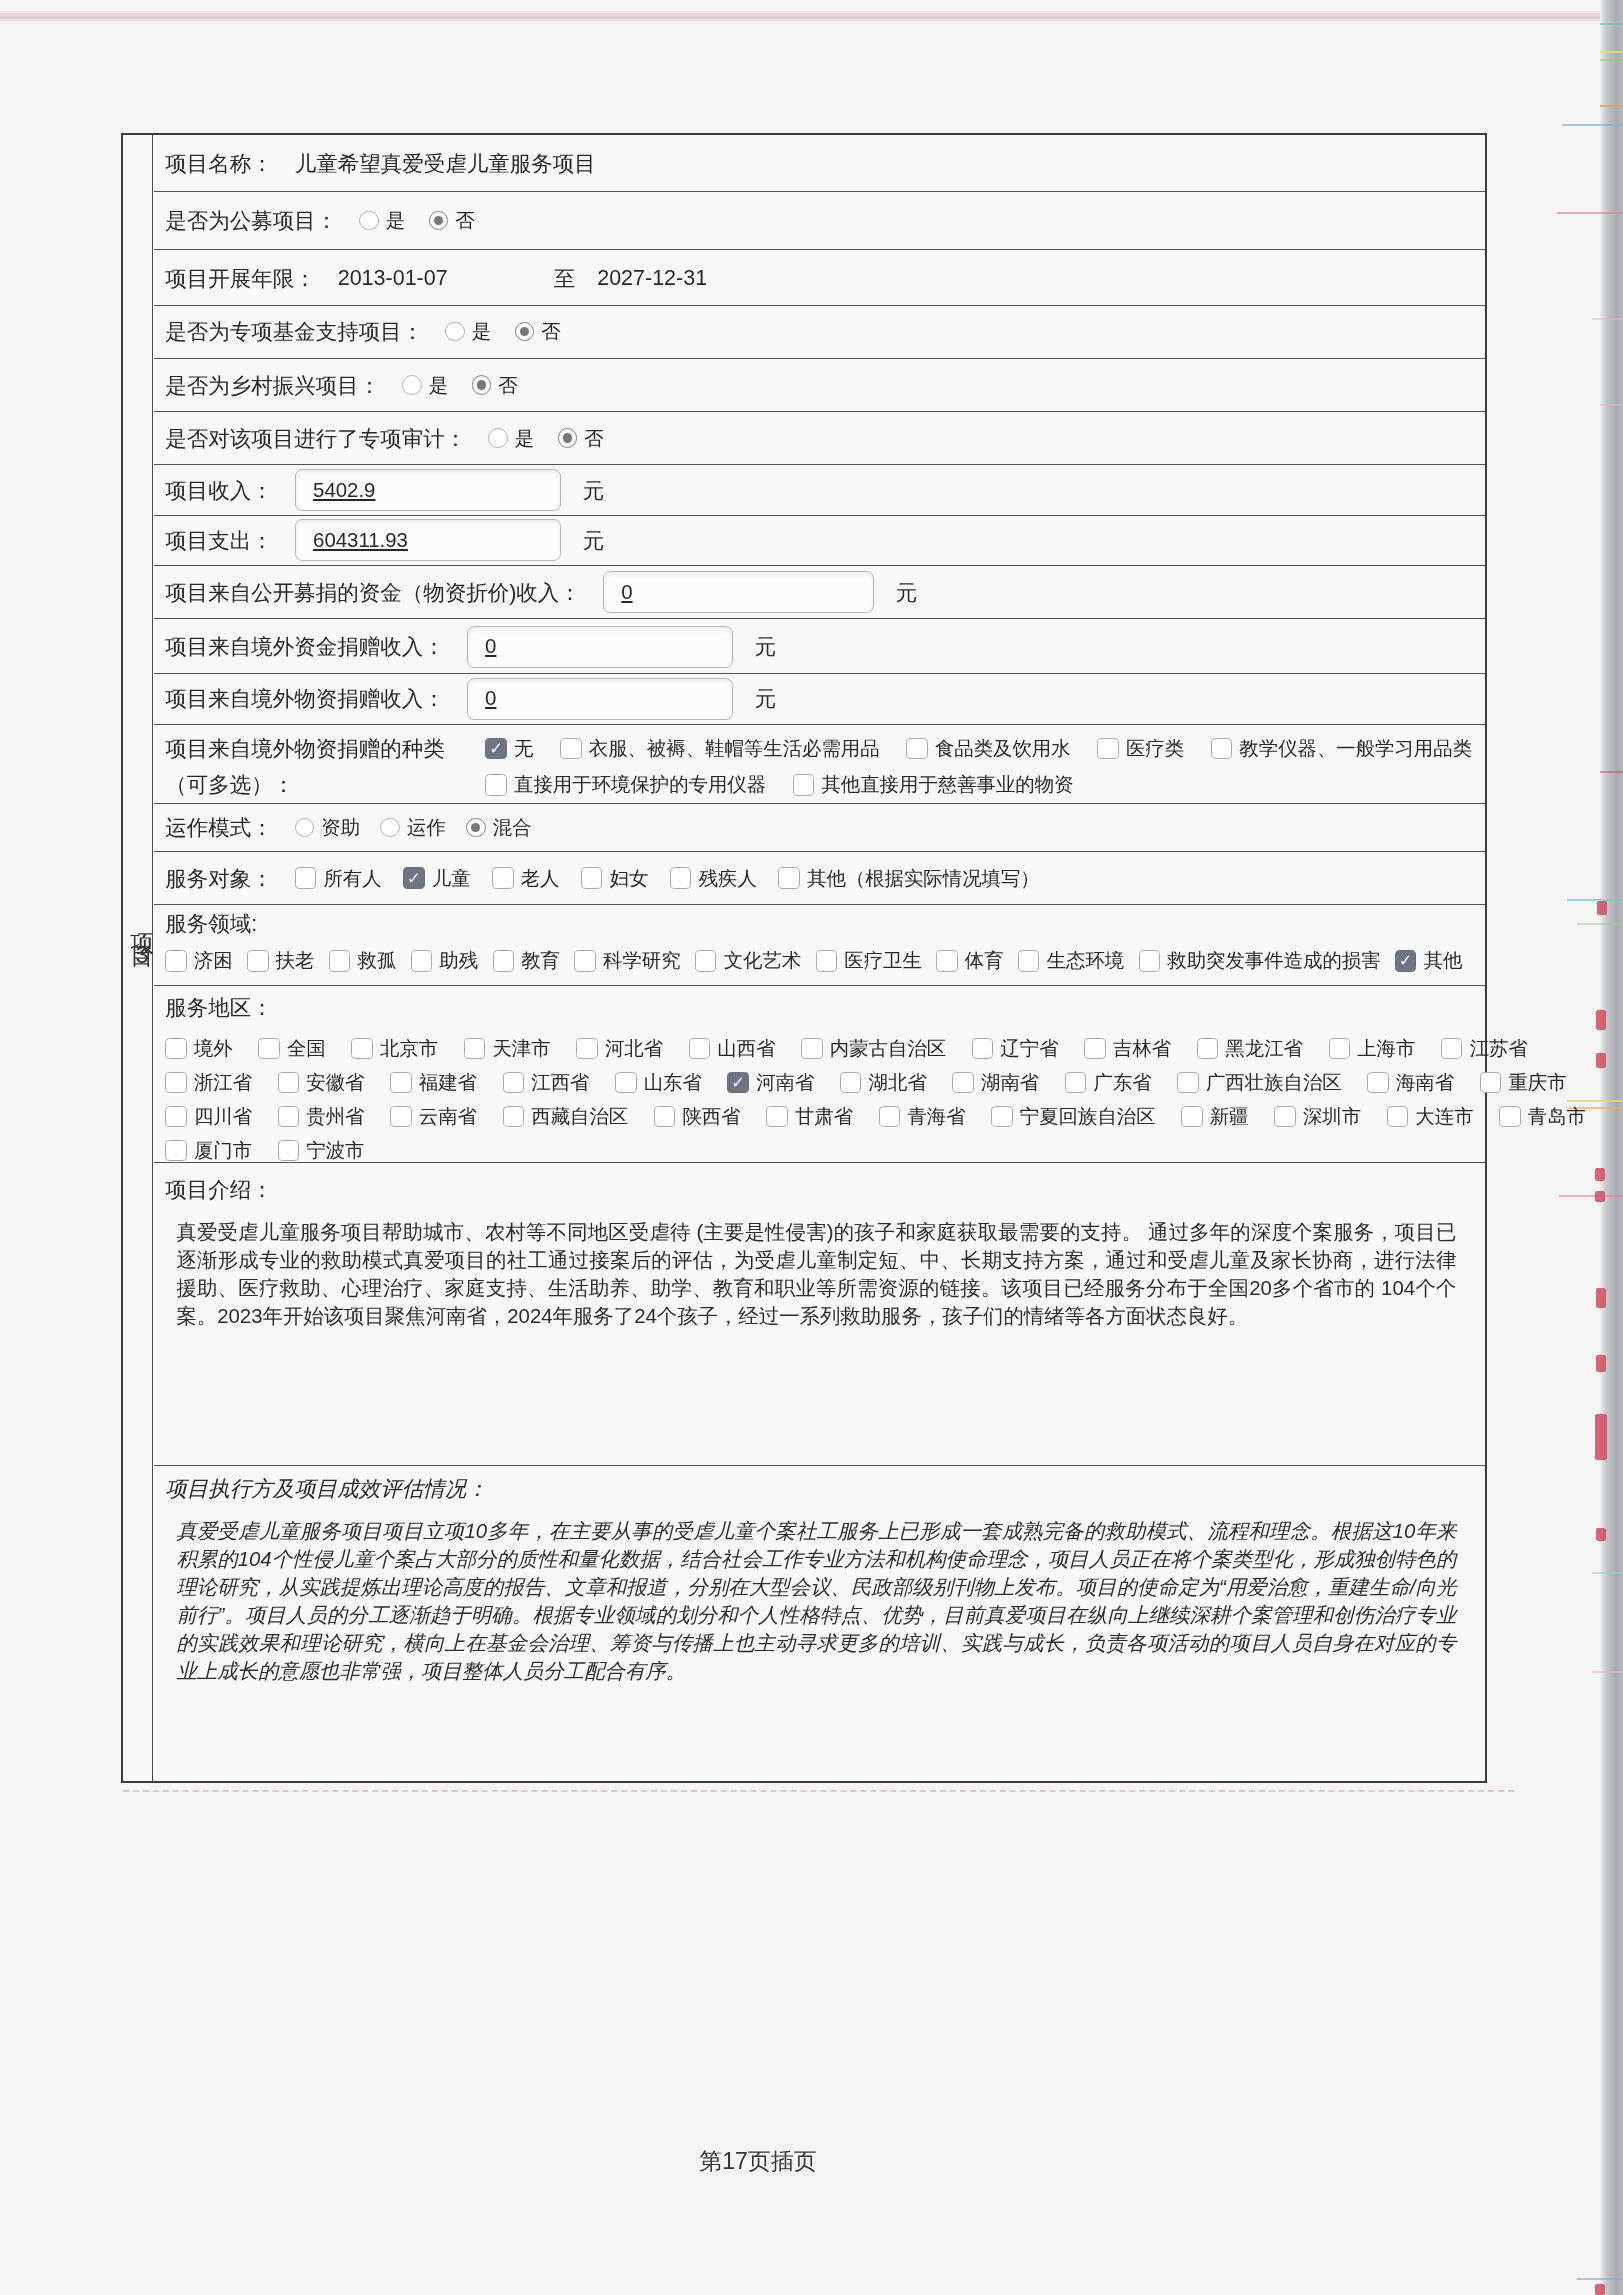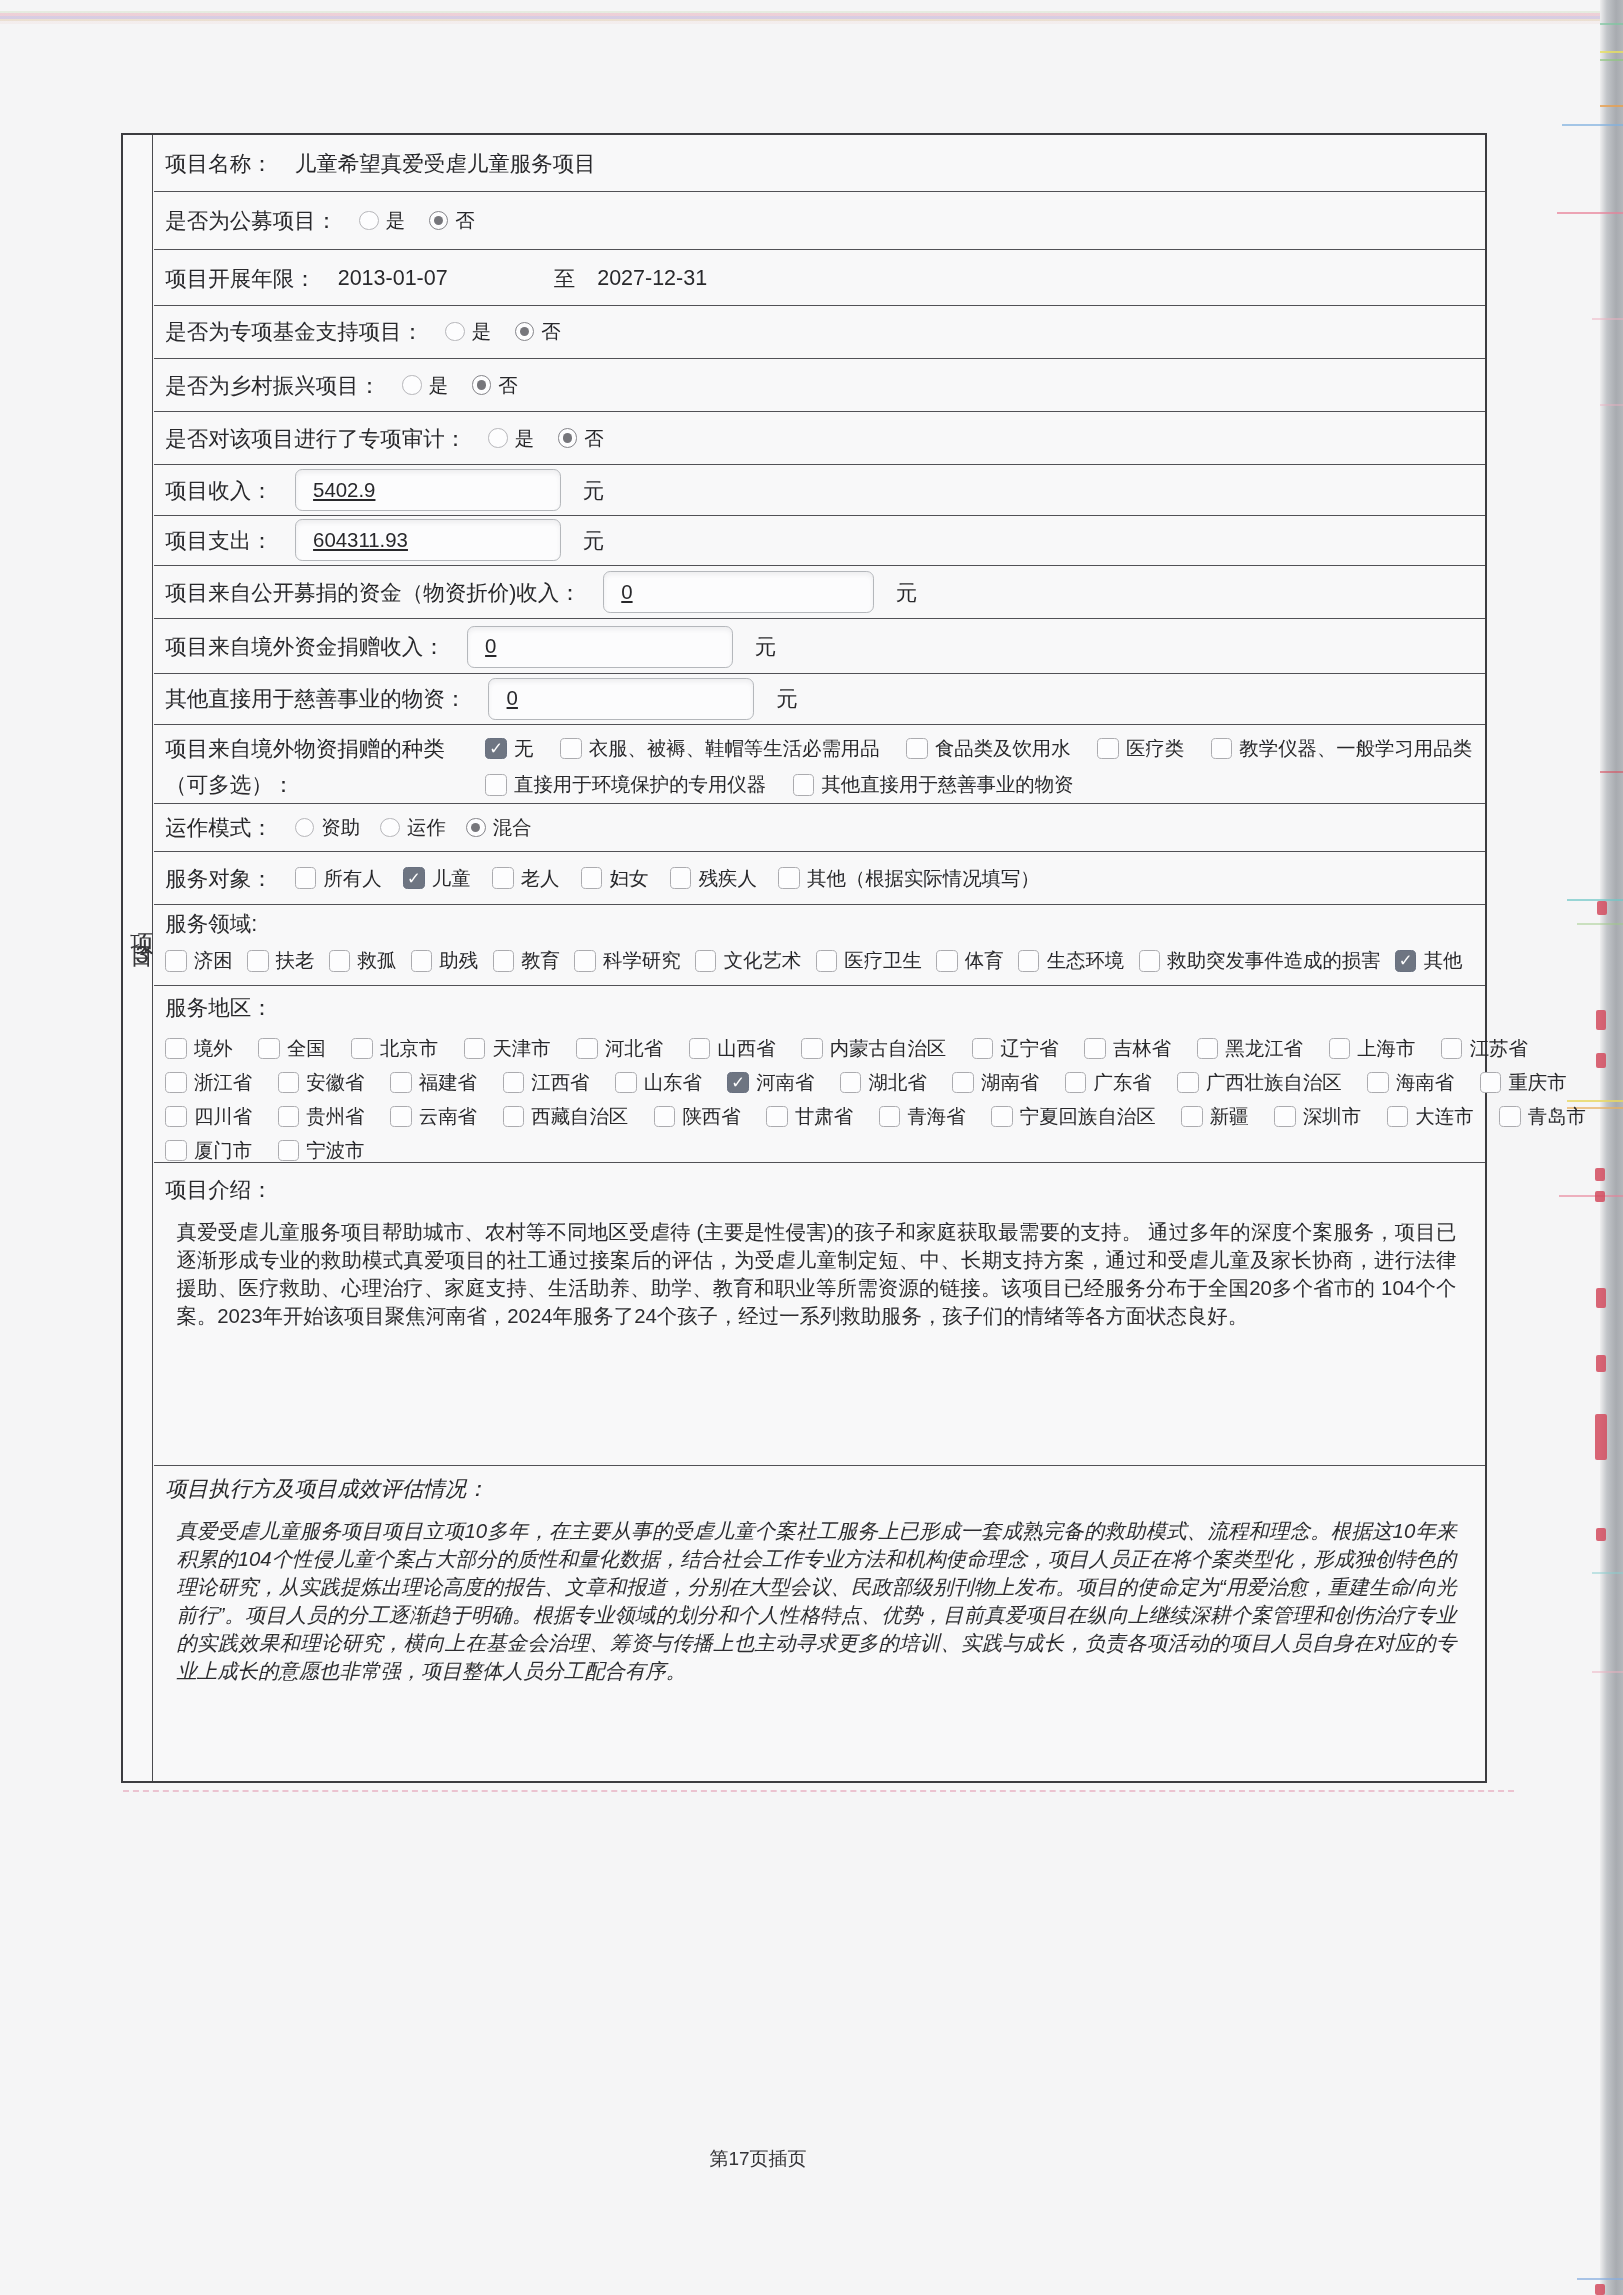--- a/index.html
+++ b/index.html
@@ -114,21 +114,21 @@
 
   
   .para {
     margin:14.3px 13.3px 0 11.2px;
     font-size:20.4px; line-height:28px;
     text-align:justify; color:#2c2c2f;
   }
 
   .footer {
     position:absolute; left:656px; top:2146px; width:204px;
-    text-align:center; font-size:19px; color:#333336;
+    text-align:center; font-size:23px; color:#333336;
   }
 </style>
 </head>
 <body>
 
 <div class="top-edge-band"></div>
 <div class="right-edge-band"></div>
 <div>
   <div class="al" style="right:0;width:23.5px;top:22.5px;background:#7ec8a0;opacity:.7"></div>
   <div class="al" style="right:0;width:23.5px;top:51px;background:#e8e060;opacity:.8"></div>
@@ -265,21 +265,21 @@
 
     <div class="trow r10">
       <span class="lbl">项目来自境外资金捐赠收入：</span>
       <span class="ibox w520">
         <span>0</span>
       </span>
       <span class="val">元</span>
     </div>
 
     <div class="trow r11">
-      <span class="lbl">其他直接用于慈善事业的物资：</span>
+      <span class="lbl">项目来自境外物资捐赠收入：</span>
       <span class="ibox w520">
         <span>0</span>
       </span>
       <span class="val">元</span>
     </div>
 
     <div class="trow r12">
       <div class="typeline">
         <span class="typelabel">项目来自境外物资捐赠的种类</span>
         <span class="optrow">

